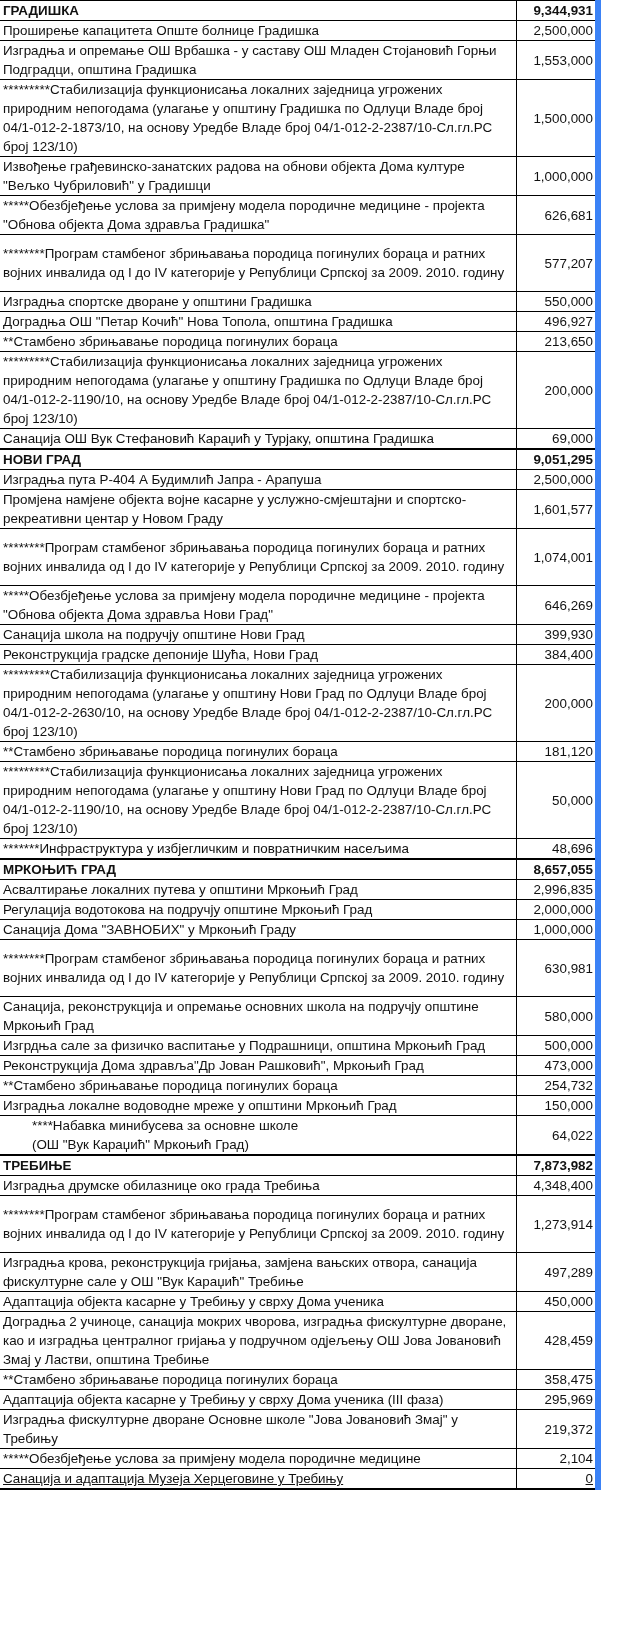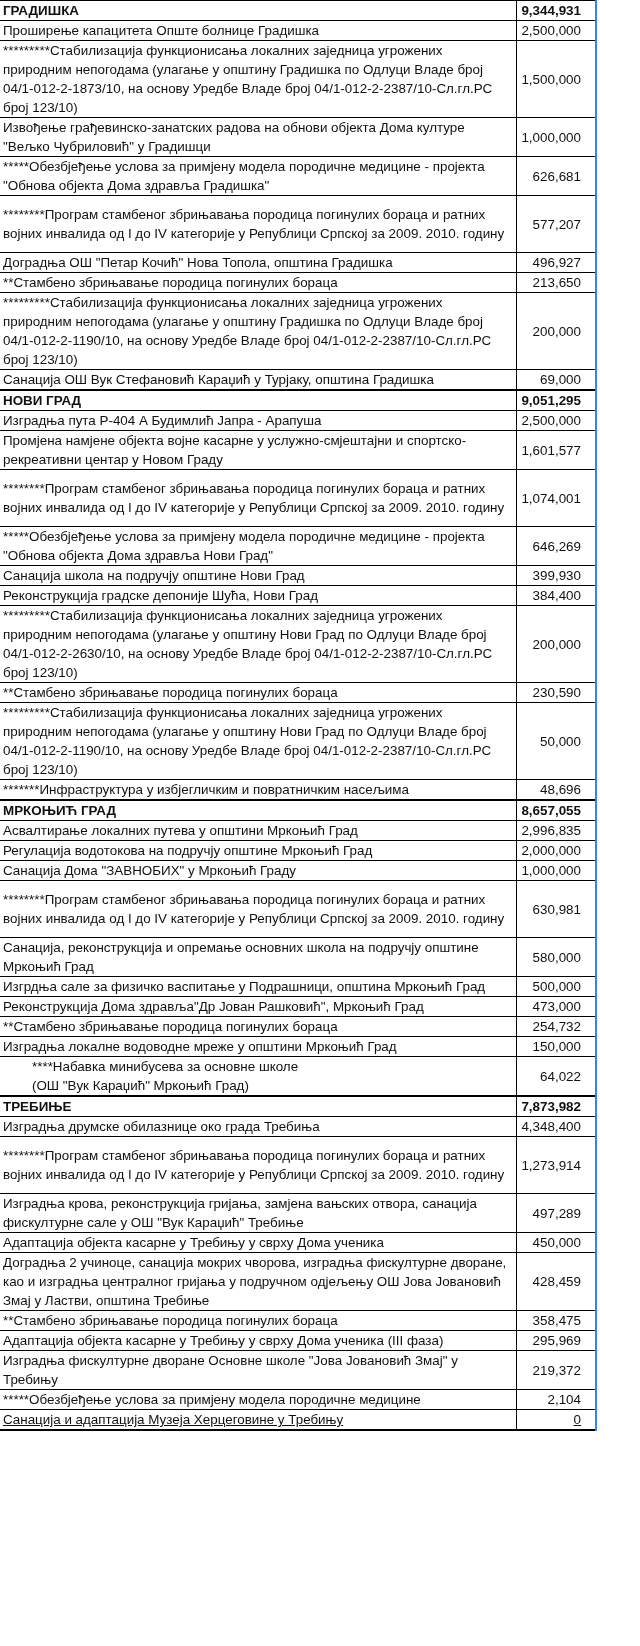--- a/index.html
+++ b/index.html
@@ -1,23 +1,23 @@
 <!DOCTYPE html>
 <html><head>
 <meta charset="utf-8">
 <style>
   html, body { margin: 0; padding: 0; background: #ffffff; }
   body { width: 640px; height: 1646px; overflow: hidden; position: relative; font-family: "Liberation Sans", "DejaVu Sans", sans-serif; }
-  .sheet { position: absolute; left: 0; top: 0; width: 595px; border-right: 2px solid #3b82f6; }
+  .sheet { position: absolute; left: 0; top: 0; width: 595px; border-right: 6px solid #3b82f6; }
   table { border-collapse: collapse; width: 595px; table-layout: fixed; font-size: 13.4px; color: #111; }
   col.c1 { width: 516px; }
   col.c2 { width: 79px; }
   td { border-top: 1px solid #000; border-bottom: 1px solid #000; padding: 0 3px 0 3px; vertical-align: middle; line-height: 19px; }
   td.desc { border-right: 1px solid #000; text-align: left; }
-  td.amt { text-align: right; padding-right: 14px; white-space: nowrap; margin-left: 12px; }
+  td.amt { text-align: right; padding-right: 2px; white-space: nowrap; margin-left: 12px; }
   tr.head td { font-weight: bold; border-top: 2px solid #000; }
   tr.head:first-child td { border-top: 1px solid #000; }
   tr.h1 td { height: 18px; }
   tr.h2 td { height: 38px; }
   tr.h2t td { height: 56px; }
   tr.h3 td { height: 57px; }
   tr.h4 td { height: 74px; }
   tr.last td { border-bottom: 2px solid #000; text-decoration: underline; }
 </style>
 </head>
@@ -32,37 +32,45 @@
   <tbody>
 
     <tr class="head h1">
       <td class="desc">ГРАДИШКА</td>
       <td class="amt">9,344,931</td>
     </tr>
     <tr class="h1">
           <td class="desc">Проширење капацитета Опште болнице Градишка</td>
           <td class="amt">2,500,000</td>
         </tr>
+    <tr class="h2">
+          <td class="desc">Изградња и опремање ОШ Врбашка - у саставу ОШ Младен Стојановић Горњи Подградци, општина Градишка</td>
+          <td class="amt">1,553,000</td>
+        </tr>
     <tr class="h4">
           <td class="desc">*********Стабилизација функционисања локалних заједница угрожених природним непогодама (улагање у општину Градишка по Одлуци Владе број 04/1-012-2-1873/10, на основу Уредбе Владе број 04/1-012-2-2387/10-Сл.гл.РС број 123/10)</td>
           <td class="amt">1,500,000</td>
         </tr>
     <tr class="h2">
           <td class="desc">Извођење грађевинско-занатских радова на обнови објекта Дома културе "Вељко Чубриловић" у Градишци</td>
           <td class="amt">1,000,000</td>
         </tr>
     <tr class="h2">
           <td class="desc">*****Обезбјеђење услова за примјену модела породичне медицине - пројекта "Обнова објекта Дома здравља Градишка"</td>
           <td class="amt">626,681</td>
         </tr>
     <tr class="h2t">
           <td class="desc">********Програм стамбеног збрињавања породица погинулих бораца и ратних војних инвалида од I до IV категорије у Републици Српској за 2009. 2010. годину</td>
           <td class="amt">577,207</td>
         </tr>
     <tr class="h1">
+          <td class="desc">Изградња спортске дворане у општини Градишка</td>
+          <td class="amt">550,000</td>
+        </tr>
+    <tr class="h1">
           <td class="desc">Доградња ОШ "Петар Кочић" Нова Топола, општина Градишка</td>
           <td class="amt">496,927</td>
         </tr>
     <tr class="h1">
           <td class="desc">**Стамбено збрињавање породица погинулих бораца</td>
           <td class="amt">213,650</td>
         </tr>
     <tr class="h4">
           <td class="desc">*********Стабилизација функционисања локалних заједница угрожених природним непогодама (улагање у општину Градишка по Одлуци Владе број 04/1-012-2-1190/10, на основу Уредбе Владе број 04/1-012-2-2387/10-Сл.гл.РС број 123/10)</td>
           <td class="amt">200,000</td>
@@ -99,21 +107,21 @@
     <tr class="h1">
           <td class="desc">Реконструкција градске депоније Шућа, Нови Град</td>
           <td class="amt">384,400</td>
         </tr>
     <tr class="h4">
           <td class="desc">*********Стабилизација функционисања локалних заједница угрожених природним непогодама (улагање у општину Нови Град по Одлуци Владе број 04/1-012-2-2630/10, на основу Уредбе Владе број 04/1-012-2-2387/10-Сл.гл.РС број 123/10)</td>
           <td class="amt">200,000</td>
         </tr>
     <tr class="h1">
           <td class="desc">**Стамбено збрињавање породица погинулих бораца</td>
-          <td class="amt">230,590</td>
+          <td class="amt">181,120</td>
         </tr>
     <tr class="h4">
           <td class="desc">*********Стабилизација функционисања локалних заједница угрожених природним непогодама (улагање у општину Нови Град по Одлуци Владе број 04/1-012-2-1190/10, на основу Уредбе Владе број 04/1-012-2-2387/10-Сл.гл.РС број 123/10)</td>
           <td class="amt">50,000</td>
         </tr>
     <tr class="h1">
           <td class="desc">*******Инфраструктура у избјегличким и повратничким насељима</td>
           <td class="amt">48,696</td>
         </tr>
 

